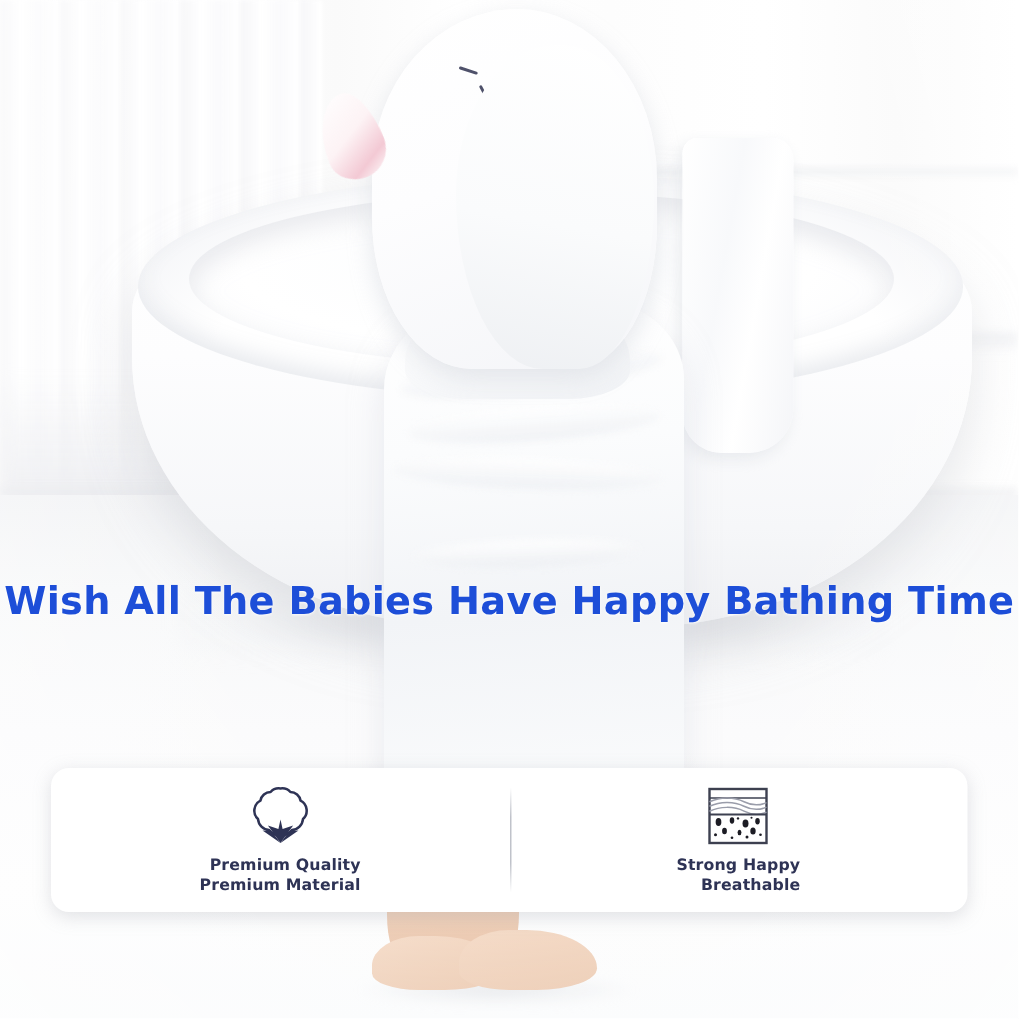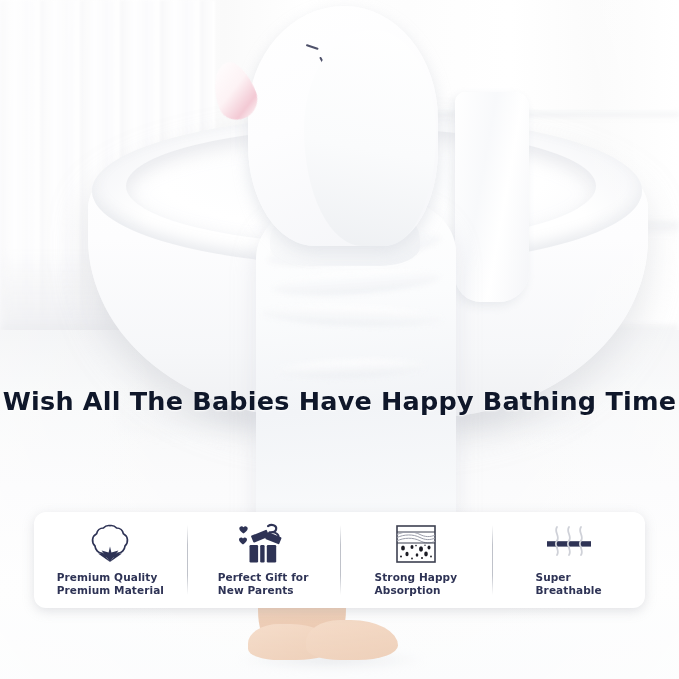--- a/index.html
+++ b/index.html
@@ -205,21 +205,21 @@
   }
 
   
   .headline{
     position:absolute;left:0;top:386px;width:679px;
     text-align:center;
     font-family:"DejaVu Sans","Liberation Sans",sans-serif;
     font-weight:bold;
     font-size:25.5px;
     letter-spacing:.2px;
-    color:#0f172a;
+    color:#1d4ed8;
     text-shadow:0 1px 2px rgba(255,255,255,.9);
     white-space:nowrap;
   }
 
   
   .panel{
     position:absolute;left:34px;top:512px;width:611px;height:96px;
     background:#ffffff;border-radius:12px;
     box-shadow:0 3px 12px rgba(150,155,165,.28);
     display:flex;align-items:stretch;
@@ -228,21 +228,21 @@
     flex:1 1 0;position:relative;
     display:flex;flex-direction:column;align-items:center;justify-content:flex-start;
     padding-top:11px;
   }
   .cell + .cell::before{
     content:"";position:absolute;left:0;top:13px;width:1px;height:70px;
     background:linear-gradient(180deg,rgba(210,212,218,0),rgba(188,191,199,.95) 28%,rgba(188,191,199,.95) 72%,rgba(210,212,218,0));
   }
   .icon-wrap{height:42px;display:flex;align-items:center;justify-content:center;}
   .cap{
-    margin-top:6px;text-align:left;line-height:1.24;
+    margin-top:6px;text-align:right;line-height:1.24;
     font-size:10.5px;font-weight:bold;color:#2e3355;
     letter-spacing:.1px;
   }
   .cap span{display:block;}
 </style>
 </head>
 <body>
 
 <div id="stage">
 
@@ -312,38 +312,20 @@
           <path d="M27 38 15 29.6l6.2.6z" fill="#2e3355"></path>
           <path d="M27 38 39 29.6l-6.2.6z" fill="#2e3355"></path>
         </svg>
       </div>
       <div class="cap">
         <span>Premium Quality</span>
         <span>Premium Material</span>
       </div>
     </div>
 
-    <div class="cell">
-      <div class="icon-wrap">
-        <svg width="56" height="42" viewBox="0 0 56 42">
-          <path d="M8.5 4.2c1.6-1.8 4.2-.6 4.2 1.4 0 2-2.4 3.6-4.2 5-1.8-1.4-4.2-3-4.2-5 0-2 2.6-3.2 4.2-1.4z" fill="#2e3355"></path>
-          <path d="M8 15.4c1.5-1.7 4-.6 4 1.3 0 1.9-2.3 3.4-4 4.7-1.7-1.3-4-2.8-4-4.7 0-1.9 2.5-3 4-1.3z" fill="#2e3355"></path>
-          <rect x="16.5" y="9.5" width="17" height="7.4" rx="1" transform="rotate(-22 25 13)" fill="#2e3355"></rect>
-          <rect x="31" y="11.5" width="15" height="7.4" rx="1" transform="rotate(22 38.5 15)" fill="#2e3355"></rect>
-          <path d="M33 3.2c3.6-2.6 8.6-.8 8.2 2.6-.3 2.6-3.6 3.6-6.6 3.4m1.6.2c4.4-.6 8.4 2.4 7 5.4-1.1 2.4-4.6 2.2-7.1.6" fill="none" stroke="#2e3355" stroke-width="2.1" stroke-linecap="round"></path>
-          <rect x="14.5" y="22" width="8.6" height="17.5" rx="1.2" fill="#2e3355"></rect>
-          <rect x="25.2" y="22" width="4.4" height="17.5" rx="1.2" fill="#2e3355"></rect>
-          <rect x="31.8" y="22" width="9.4" height="17.5" rx="1.2" fill="#2e3355"></rect>
-        </svg>
-      </div>
-      <div class="cap">
-        <span>Perfect Gift for</span>
-        <span>New Parents</span>
-      </div>
-    </div>
 
     <div class="cell">
       <div class="icon-wrap">
         <svg width="50" height="42" viewBox="0 0 50 42">
           <rect x="6" y="3" width="38" height="36" fill="#ffffff" stroke="#3d4050" stroke-width="1.6"></rect>
           <path d="M6 9h38" stroke="#3d4050" stroke-width="1"></path>
           <path d="M6 11.5c7-3.2 16-3.6 23 0 5 2.5 10 2.8 15 .6" fill="none" stroke="#9a9daa" stroke-width="1"></path>
           <path d="M6 14.5c7-3.2 16-3.6 23 0 5 2.5 10 2.8 15 .6" fill="none" stroke="#9a9daa" stroke-width="1"></path>
           <path d="M6 17.8c7-3.2 16-3.6 23 0 5 2.5 10 2.8 15 .6" fill="none" stroke="#9a9daa" stroke-width="1"></path>
           <path d="M6 20h38" stroke="#3d4050" stroke-width="1.2"></path>
@@ -359,40 +341,19 @@
             <circle cx="21" cy="35.5" r=".9"></circle>
             <circle cx="31" cy="35" r="1"></circle>
             <circle cx="40" cy="33.5" r=".9"></circle>
             <circle cx="25" cy="22.6" r=".8"></circle>
             <circle cx="34" cy="22.2" r=".7"></circle>
           </g>
         </svg>
       </div>
       <div class="cap">
         <span>Strong Happy</span>
-        <span>Absorption</span>
+        <span>Breathable</span>
       </div>
     </div>
 
-    <div class="cell">
-      <div class="icon-wrap">
-        <svg width="58" height="42" viewBox="0 0 58 42">
-          <g fill="none" stroke="#cfd1d8" stroke-width="1.8" stroke-linecap="round">
-            <path d="M17 4c-3.5 5 3.5 9 0 14s3.5 9 0 14"></path>
-            <path d="M29 4c-3.5 5 3.5 9 0 14s3.5 9 0 14"></path>
-            <path d="M41 4c-3.5 5 3.5 9 0 14s3.5 9 0 14"></path>
-          </g>
-          <rect x="7" y="18.2" width="44" height="5.4" fill="#2e3355"></rect>
-          <g fill="none" stroke="#cfd1d8" stroke-width="1.8" stroke-linecap="round">
-            <path d="M17 17.5c-1.6 2.3-1.6 4.3 0 6.6"></path>
-            <path d="M29 17.5c-1.6 2.3-1.6 4.3 0 6.6"></path>
-            <path d="M41 17.5c-1.6 2.3-1.6 4.3 0 6.6"></path>
-          </g>
-        </svg>
-      </div>
-      <div class="cap">
-        <span>Super</span>
-        <span>Breathable</span>
-      </div>
-    </div>
 
   </div>
 </div>
 
 </body></html>

